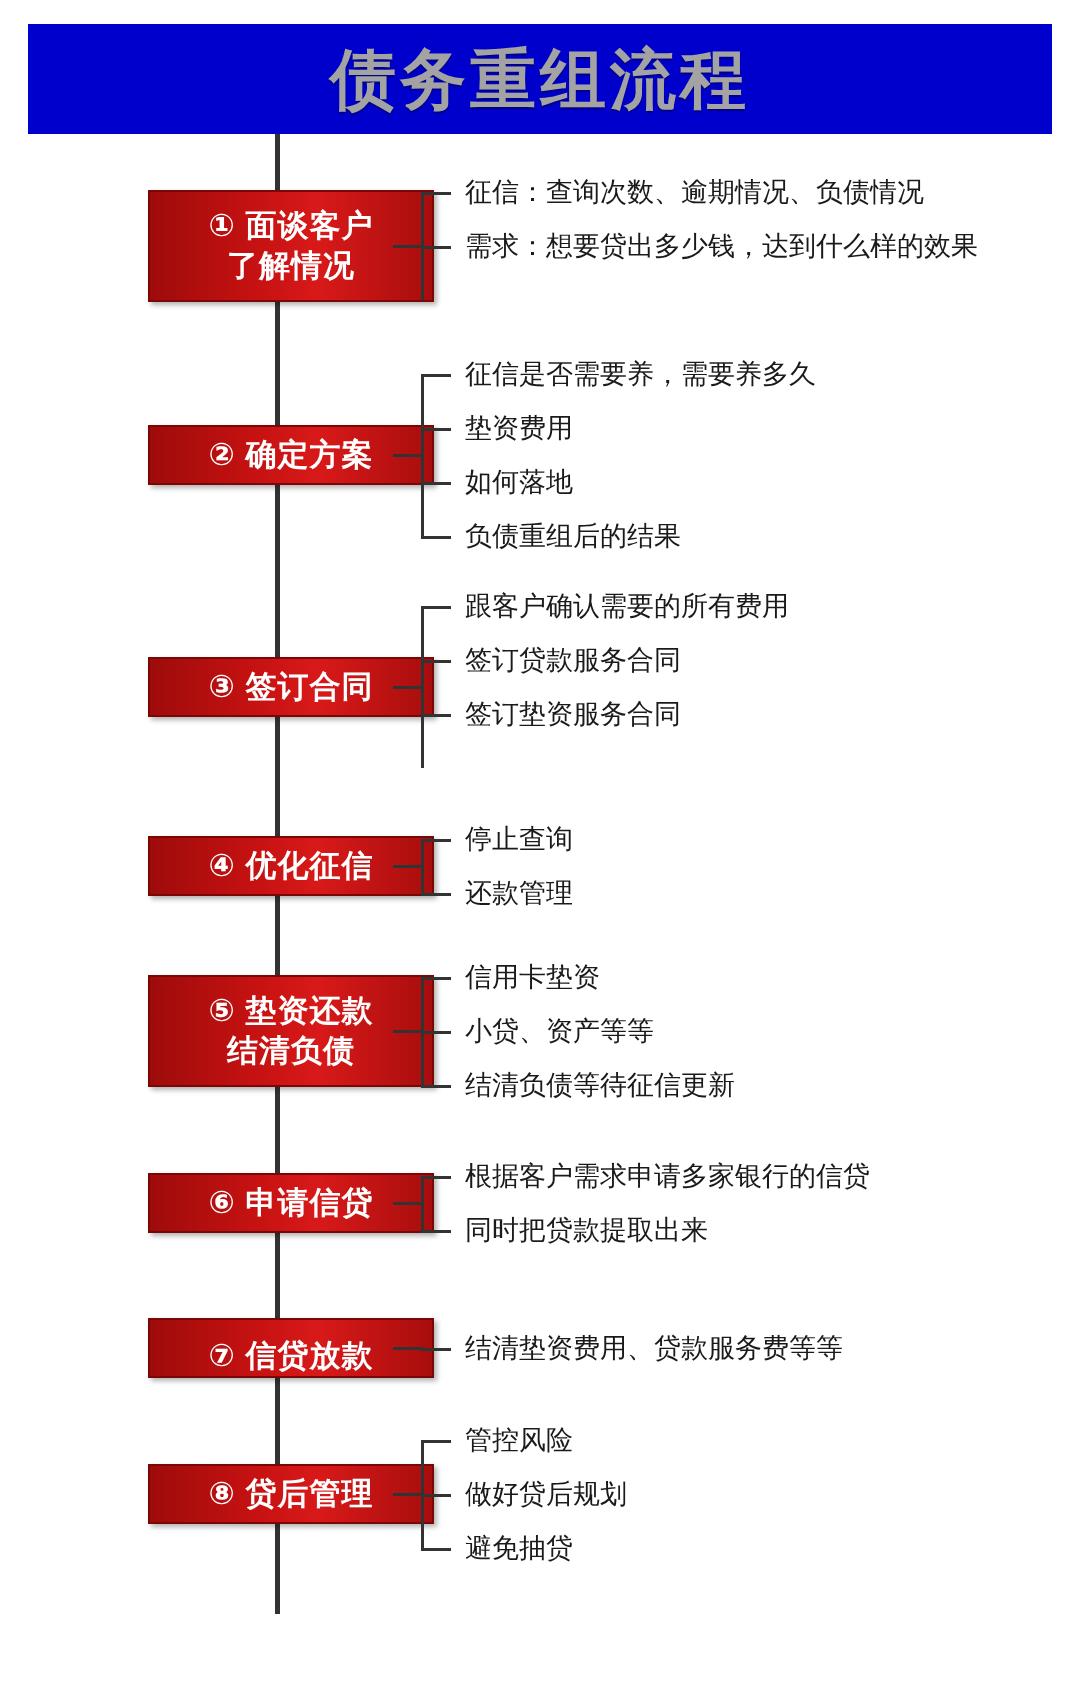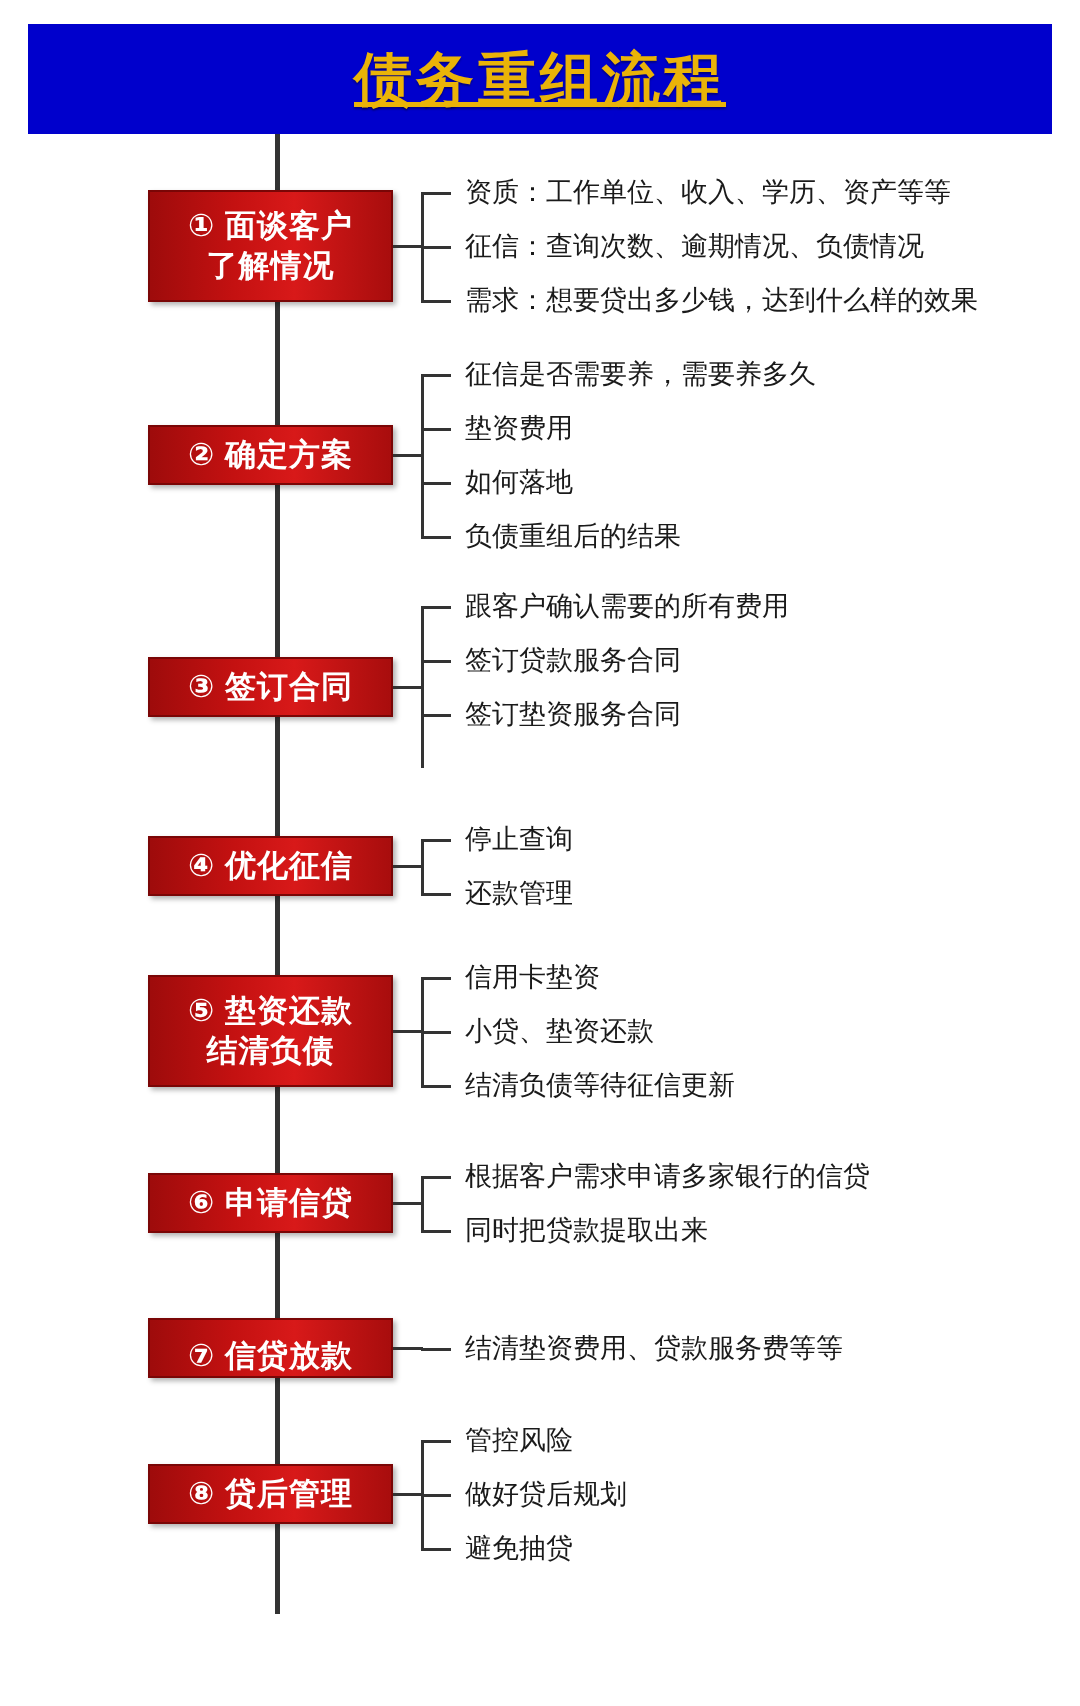--- a/index.html
+++ b/index.html
@@ -22,44 +22,43 @@
     top: 24px;
     width: 1024px;
     height: 110px;
     background: #0000cc;
     display: flex;
     align-items: center;
     justify-content: center;
     box-sizing: border-box;
   }
   .banner-title {
-    color: #eab308;
-    font-size: 58px;
+    color: #a3a3a3;
+    font-size: 66px;
     font-weight: bold;
     letter-spacing: 4px;
     line-height: 1;
     text-shadow: 0 2px 2px rgba(0,0,0,0.35);
-    text-decoration: underline;
   }
 
   
   .spine {
     position: absolute;
     left: 275px;
     top: 134px;
     width: 5px;
     height: 1480px;
     background: #333333;
   }
 
   
   .step {
     position: absolute;
     left: 148px;
-    width: 245px;
+    width: 286px;
     background: linear-gradient(to right, #9e0b0b 0%, #c41111 35%, #d81919 60%, #a80d0d 100%);
     border: 2px solid #7a0606;
     box-shadow: 3px 3px 5px rgba(0,0,0,0.30);
     display: flex;
     align-items: center;
     justify-content: center;
     box-sizing: border-box;
   }
   .step-label {
     color: #ffffff;
@@ -119,21 +118,20 @@
 </div>
 
 <div class="spine"></div>
 
 <div id="flow">
     <div class="step" style="top: 190px; height: 112px;">
       <div class="step-label">① 面谈客户
 了解情况</div>
     </div>
     <div class="bullets" style="top: 165px;">
-      <div class="bullet">资质：工作单位、收入、学历、资产等等</div>
       <div class="bullet">征信：查询次数、逾期情况、负债情况</div>
       <div class="bullet">需求：想要贷出多少钱，达到什么样的效果</div>
     </div>
     <div class="bracket" style="top: 192px; height: 108px;"></div>
     <div class="connector" style="left: 393px; width: 30px; top: 245px;"></div>
     <div class="step" style="top: 425px; height: 60px;">
       <div class="step-label">② 确定方案</div>
     </div>
     <div class="bullets" style="top: 347px;">
       <div class="bullet">征信是否需要养，需要养多久</div>
@@ -161,21 +159,21 @@
       <div class="bullet">还款管理</div>
     </div>
     <div class="bracket" style="top: 839px; height: 54px;"></div>
     <div class="connector" style="left: 393px; width: 30px; top: 865px;"></div>
     <div class="step" style="top: 975px; height: 112px;">
       <div class="step-label">⑤ 垫资还款
 结清负债</div>
     </div>
     <div class="bullets" style="top: 950px;">
       <div class="bullet">信用卡垫资</div>
-      <div class="bullet">小贷、垫资还款</div>
+      <div class="bullet">小贷、资产等等</div>
       <div class="bullet">结清负债等待征信更新</div>
     </div>
     <div class="bracket" style="top: 977px; height: 108px;"></div>
     <div class="connector" style="left: 393px; width: 30px; top: 1030px;"></div>
     <div class="step" style="top: 1173px; height: 60px;">
       <div class="step-label">⑥ 申请信贷</div>
     </div>
     <div class="bullets" style="top: 1149px;">
       <div class="bullet">根据客户需求申请多家银行的信贷</div>
       <div class="bullet">同时把贷款提取出来</div>

